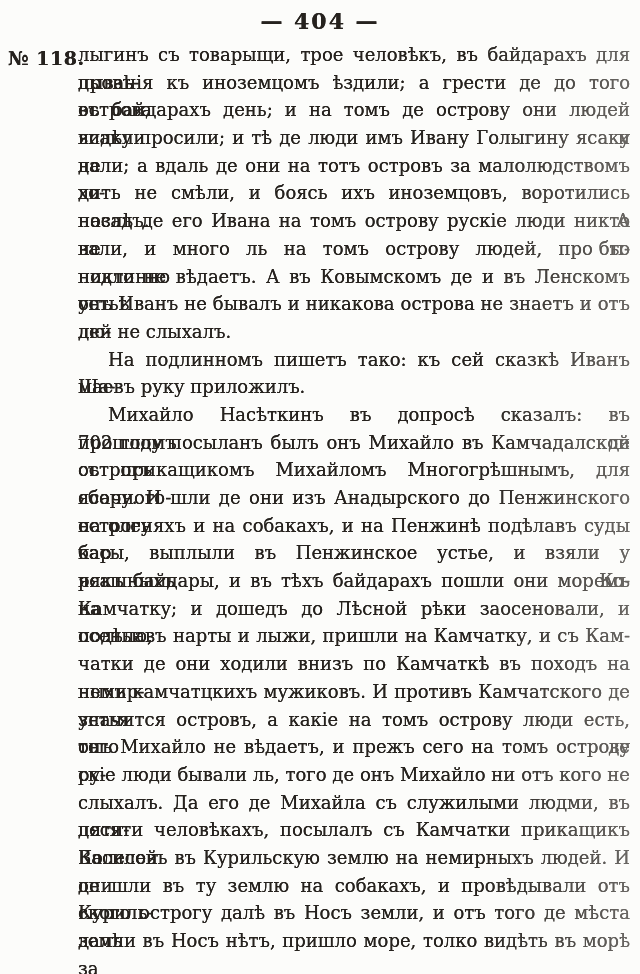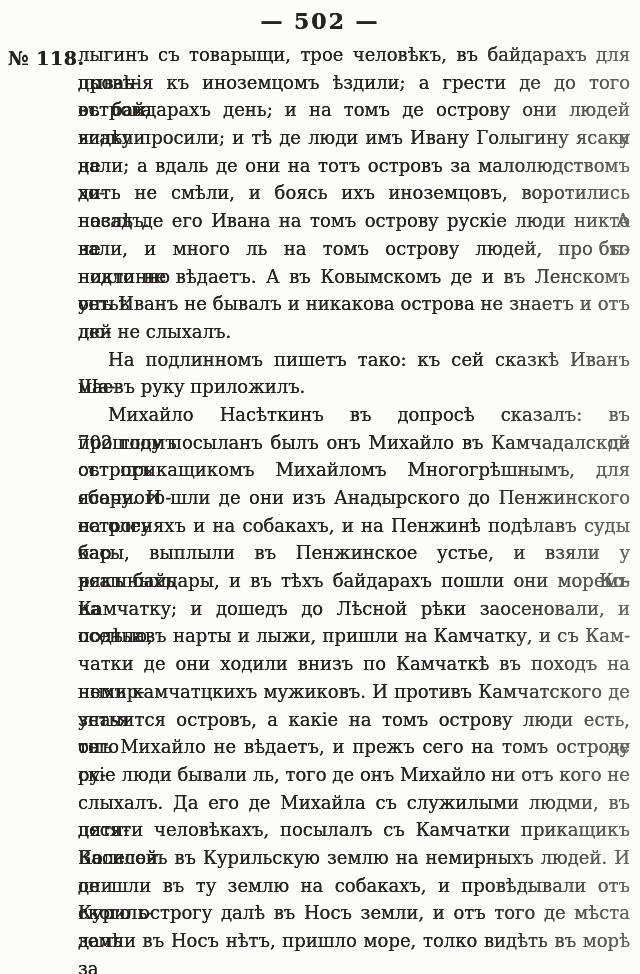--- a/index.html
+++ b/index.html
@@ -73,21 +73,21 @@
       rgba(252,252,250,0.28) 97%,
       rgba(252,252,250,0.32) 100%);
     pointer-events: none;
   }
 </style>
 </head>
 <body>
 
 <div class="page">
   <header class="page-header">
-    <span class="page-number">— 502 —</span>
+    <span class="page-number">— 404 —</span>
   </header>
 
   <aside class="entry-number">№ 118.</aside>
 
   <main class="text-block">
       <div class="line">лыгинъ съ товарыщи, трое человѣкъ, въ байдарахъ для провѣ-</div>
       <div class="line">дыванія къ иноземцомъ ѣздили; а грести де до того острова</div>
       <div class="line">въ байдарахъ день; и на томъ де острову они людей видѣли и</div>
       <div class="line">ясаку просили; и тѣ де люди имъ Ивану Голыгину ясаку не</div>
       <div class="line">дали; а вдаль де они на тотъ островъ за малолюдствомъ хо-</div>

